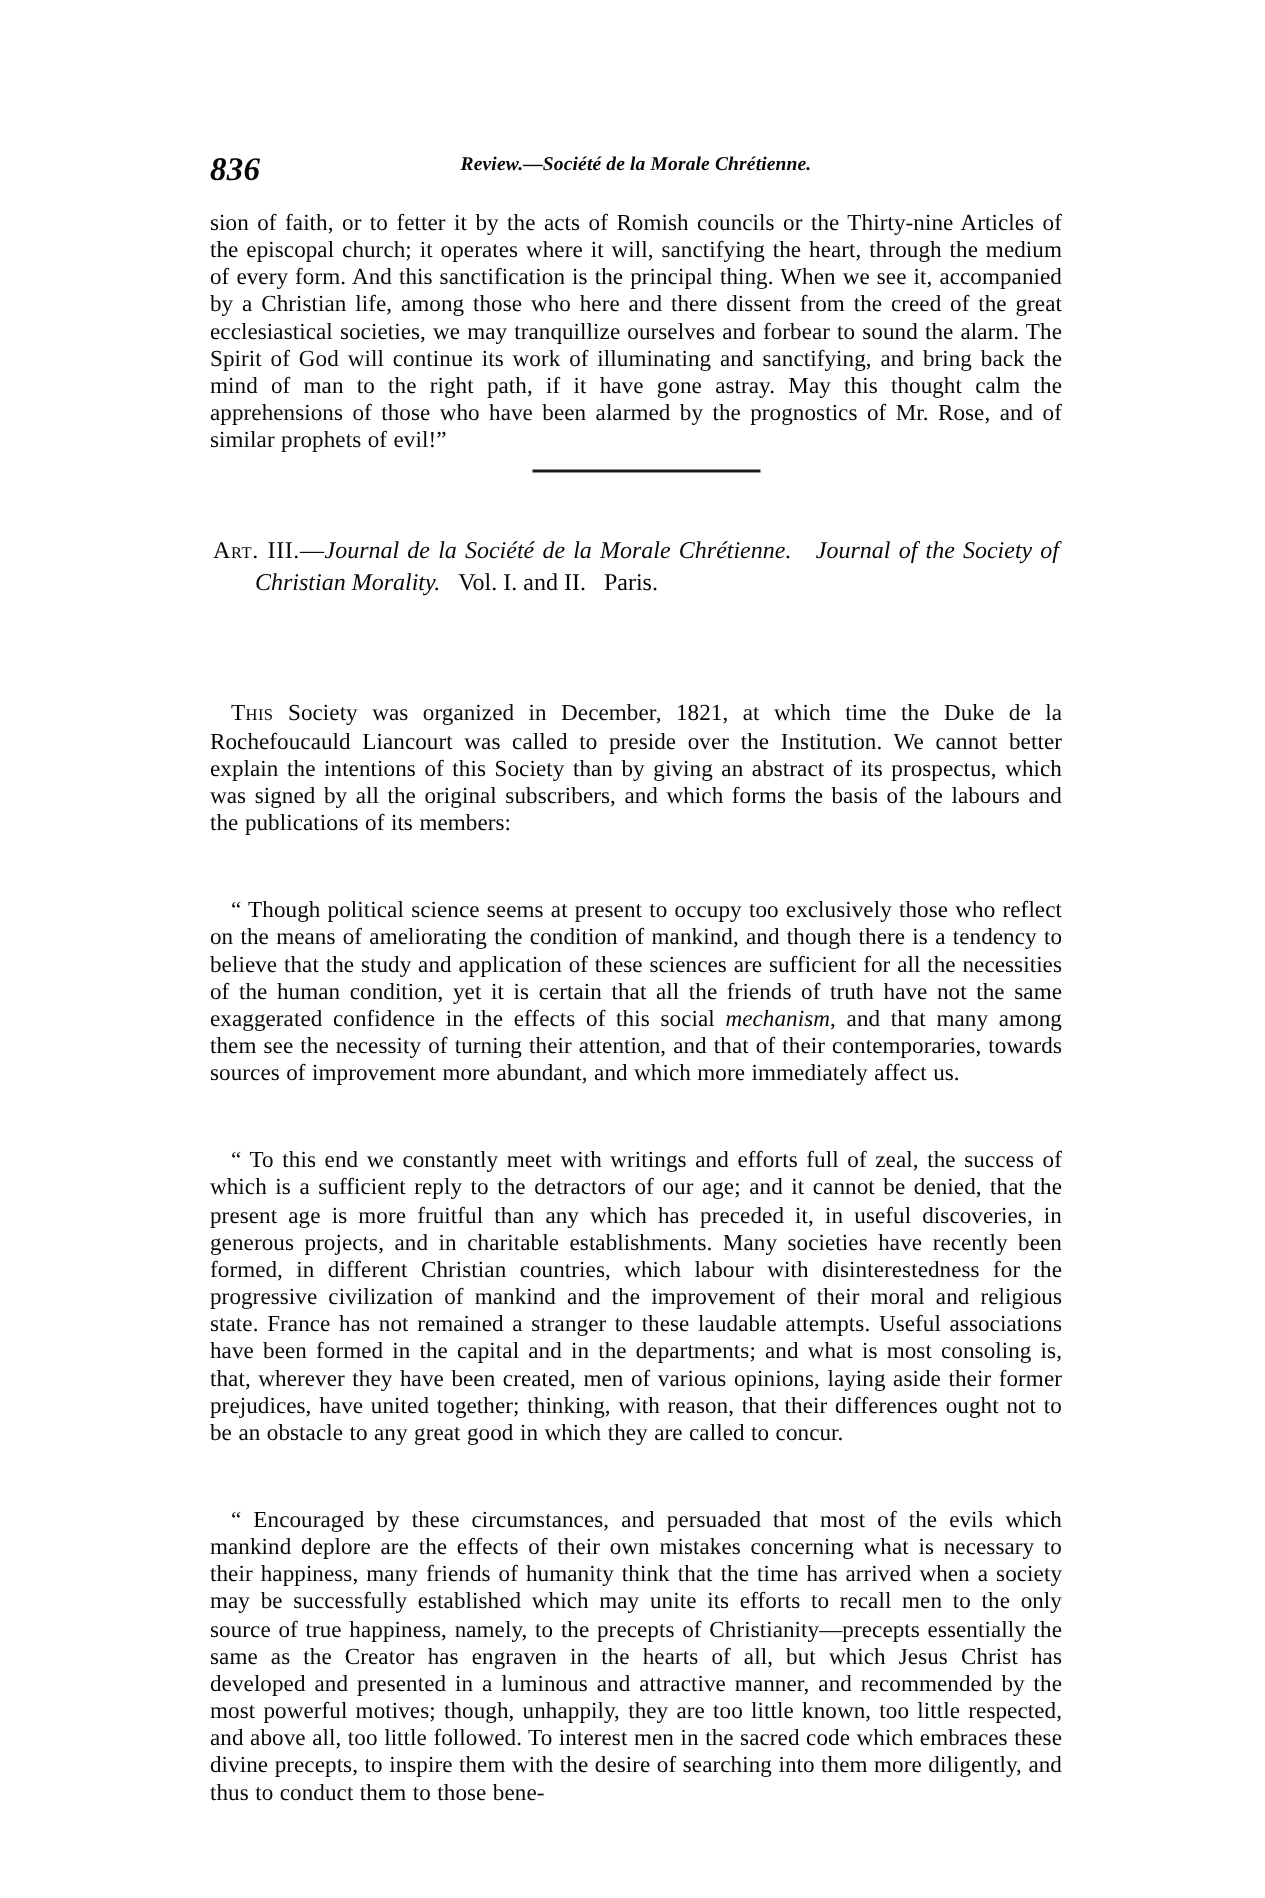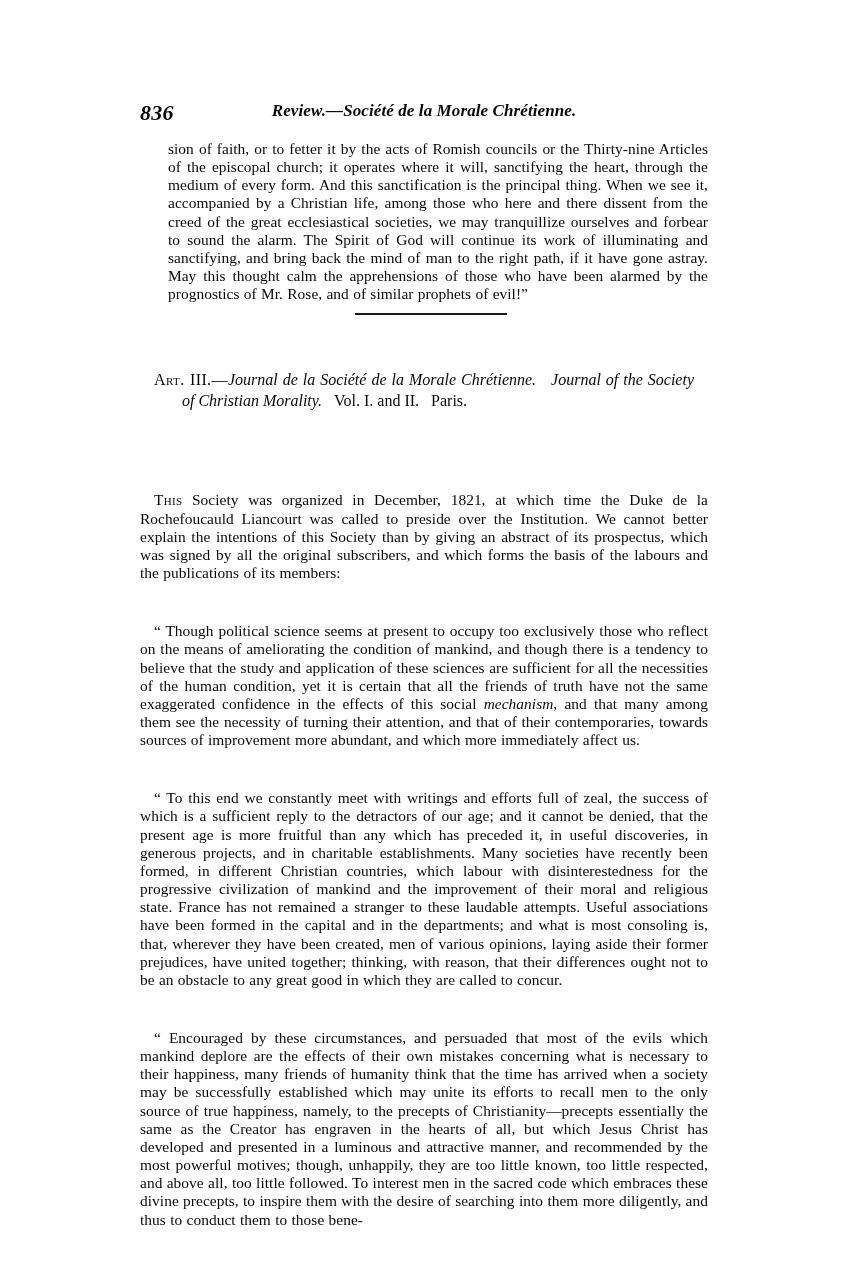--- a/index.html
+++ b/index.html
@@ -41,21 +41,21 @@
     font-weight: bold;
     letter-spacing: 0.2px;
     font-style: italic;
   }
   .head-title {
     position: absolute;
     left: 0;
     top: 1px;
     width: 568px;
     text-align: center;
-    font-size: 17px;
+    font-size: 13px;
     font-style: italic;
     font-weight: bold;
     letter-spacing: 0.1px;
   }
 
   
   .column {
     position: absolute;
     left: 140px;
     top: 140px;
@@ -66,40 +66,40 @@
     margin: 0;
     font-size: 15.4px;
     line-height: 18.15px;
     text-align: justify;
     text-justify: inter-word;
     letter-spacing: 0.05px;
     word-spacing: 0.4px;
     -webkit-hyphens: none;
     hyphens: none;
   }
-  p.tb.cont { text-indent: 0; margin-left: 28px; }
+  p.tb.cont { text-indent: 0; }
   p.tb.ind  { text-indent: 14px; margin-top: 40px; }
 
   
   .rule-wrap {
     position: relative;
     height: 52px;
   }
   .rule {
     position: absolute;
     left: 215px;
     top: 10px;
     width: 152px;
     height: 0;
     border-top: 2px solid #1a1a1a;
   }
 
   
   .art-head {
-    margin: 14px;
+    margin: 2px;
     font-size: 16px;
     line-height: 21px;
     font-style: italic;
     text-align: justify;
     padding-left: 28px;
     text-indent: -28px;
   }
   .art-head .smallcaps {
     font-style: normal;
     font-variant: small-caps;

